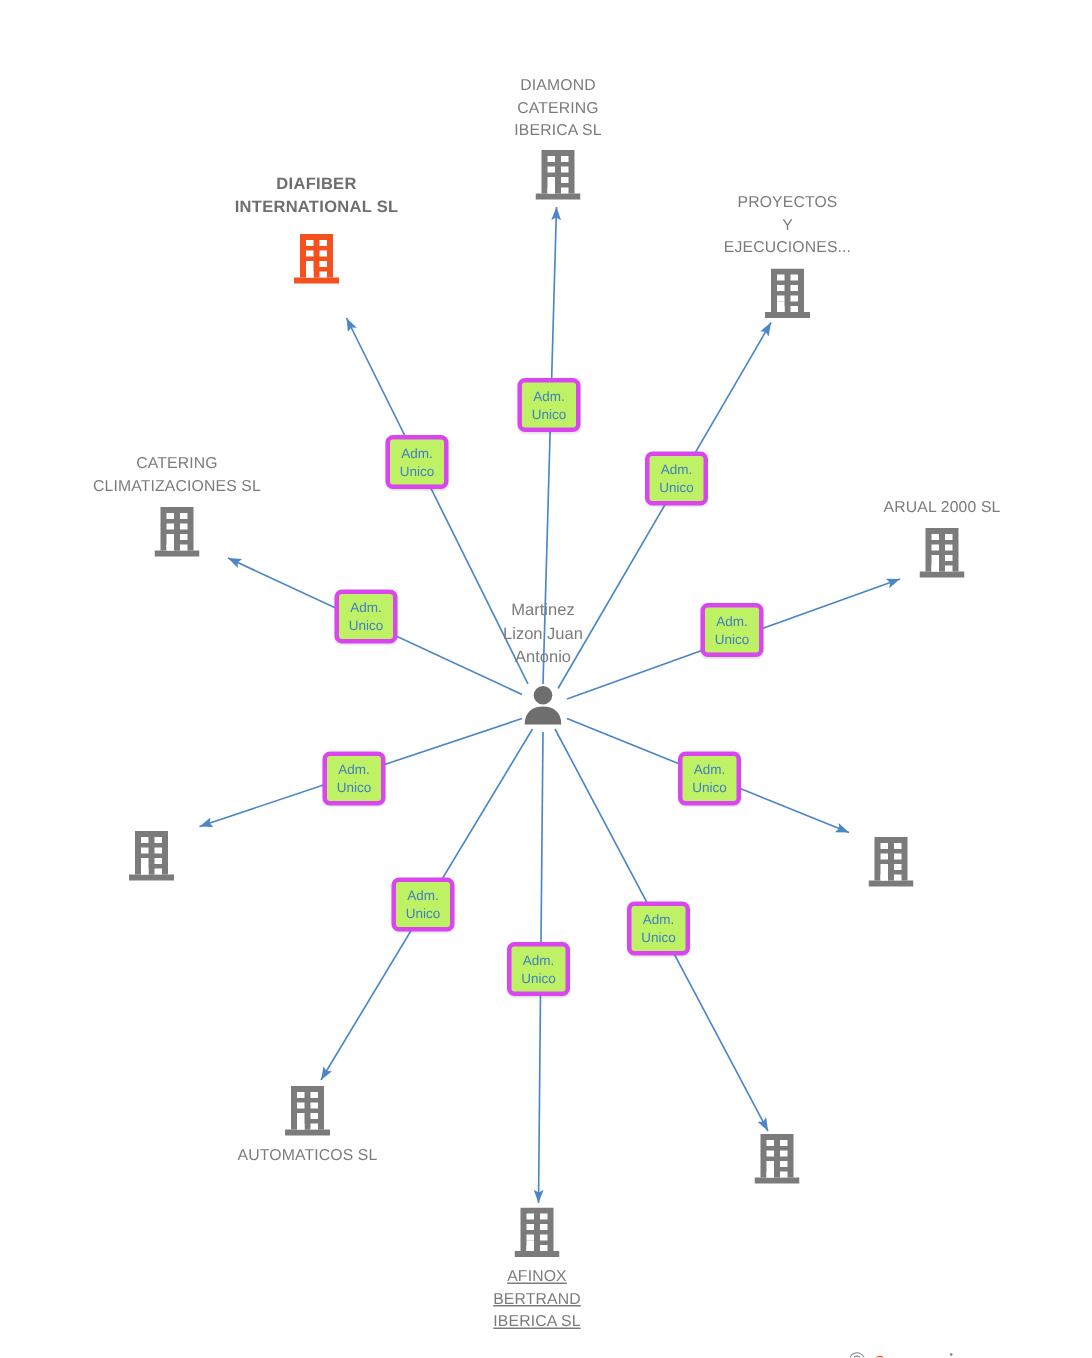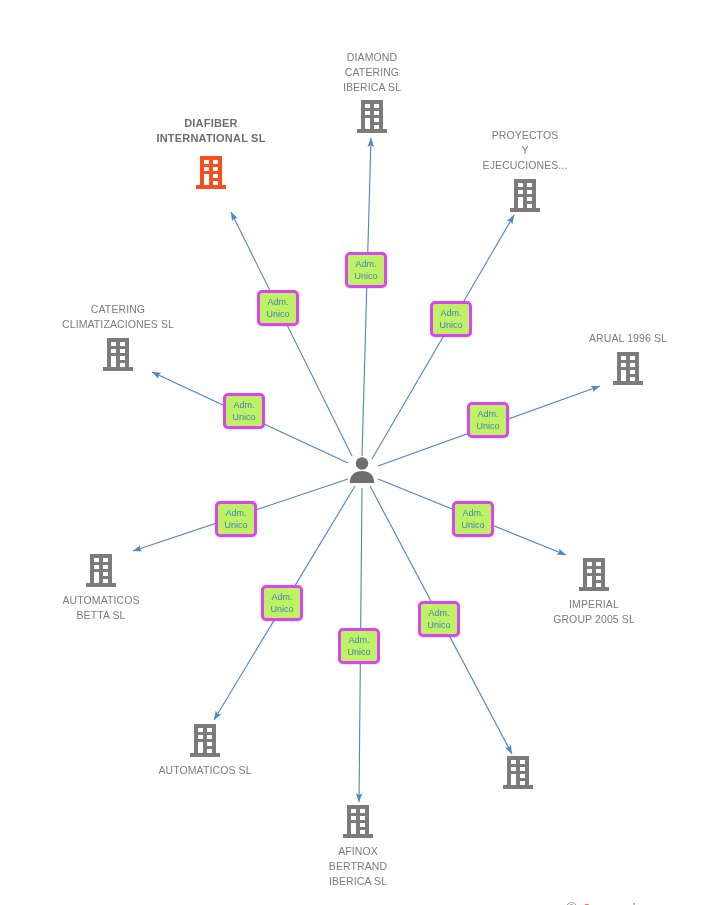--- a/index.html
+++ b/index.html
@@ -151,30 +151,29 @@
   <div class="node-label" style="left:302px;  top:34px;  width:140px;">DIAMOND
 CATERING
 IBERICA SL</div>
   <div class="node-label" style="left:455px;  top:112px; width:140px;">PROYECTOS
 Y
 EJECUCIONES...</div>
   <div class="node-label focus-label" style="left:141px;  top:100px; width:140px;">DIAFIBER
 INTERNATIONAL SL</div>
   <div class="node-label" style="left:48px;   top:286px; width:140px;">CATERING
 CLIMATIZACIONES SL</div>
-  <div class="node-label" style="left:558px;  top:315px; width:140px;">ARUAL 1996  SL</div>
-  <div class="node-label" style="left:31px;   top:577px; width:140px;">AUTOMATICOS
-BETTA SL</div>
-  <div class="node-label" style="left:524px;  top:581px; width:140px;">IMPERIAL
-GROUP 2005 SL</div>
+  <div class="node-label" style="left:558px;  top:315px; width:140px;">ARUAL 2000  SL</div>
   <div class="node-label" style="left:135px;  top:747px; width:140px;">AUTOMATICOS SL</div>
-  <div class="node-label" style="left:288px;  top:828px; width:140px;">AFINOX
+  <div class="node-label" style="left:288px;  top:828px; width:140px;text-decoration:underline;">AFINOX
 BERTRAND
 IBERICA SL</div>
 
+  <div class="person-label" style="left:292px; top:384px; width:140px;">Martinez
+Lizon Juan
+Antonio</div>
 
   <div class="edge-label" style="left:345px; top:236px;">
     <span>Adm.</span>
     <span>Unico</span>
   </div>
   <div class="edge-label" style="left:257px; top:274px;">
     <span>Adm.</span>
     <span>Unico</span>
   </div>
   <div class="edge-label" style="left:430px; top:285px;">

